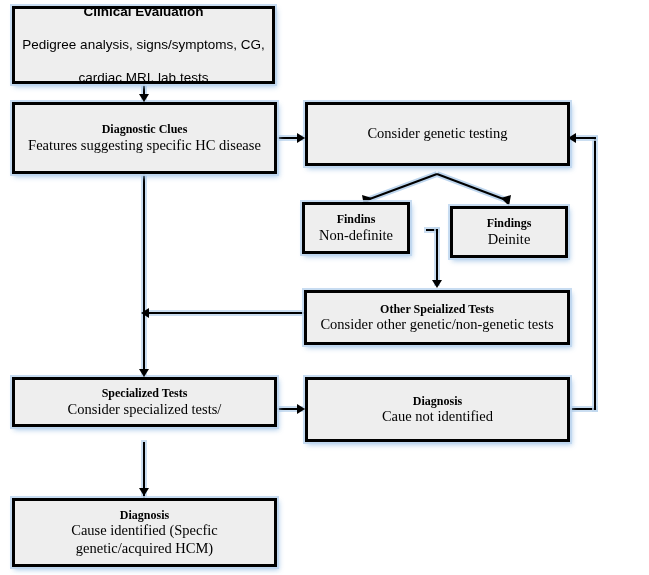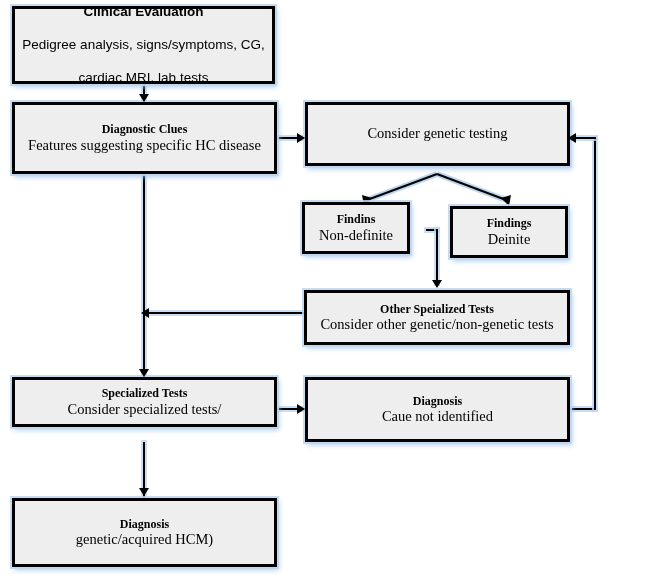--- a/index.html
+++ b/index.html
@@ -132,20 +132,21 @@
     <div class="line">Consider specialized tests/</div>
   </div>
 
   <div class="node serif" id="n-diag-not" style="left:305px; top:377px; width:265px; height:65px;">
     <div class="title">Diagnosis</div>
     <div class="line">Caue not identified</div>
   </div>
 
   <div class="node serif" id="n-diag-yes" style="left:12px; top:498px; width:265px; height:69px;">
     <div class="title">Diagnosis</div>
+    <div class="line">Cause identified (Specfic</div>
     <div class="line">genetic/acquired HCM)</div>
   </div>
 
   <div class="conn v glow" style="left:143px; top:84px; height:20px;"></div>
   <div class="arrow down" style="left:139px; top:94px;"></div>
 
   <div class="conn h glow" style="left:277px; top:137px; width:28px;"></div>
   <div class="arrow right" style="left:297px; top:133px;"></div>
 
   <svg class="diag-svg" style="left:0px; top:0px; width:649px; height:575px;">

